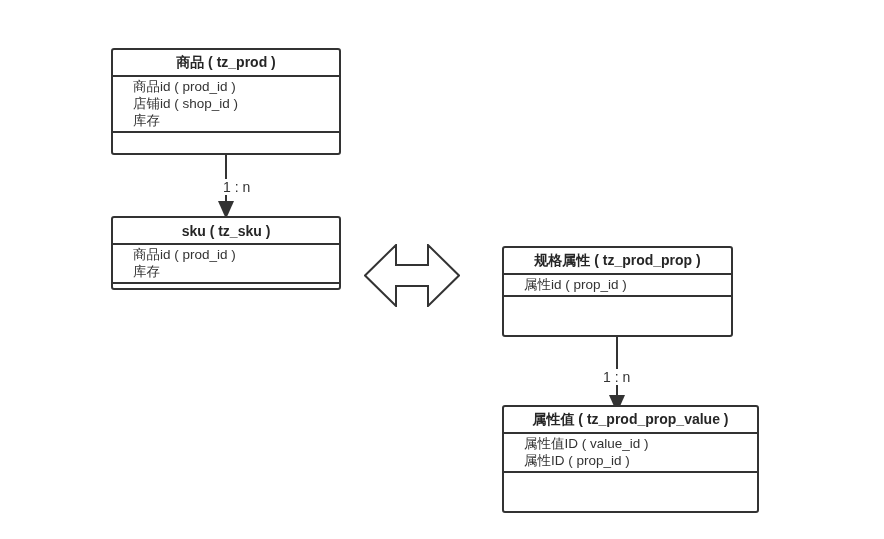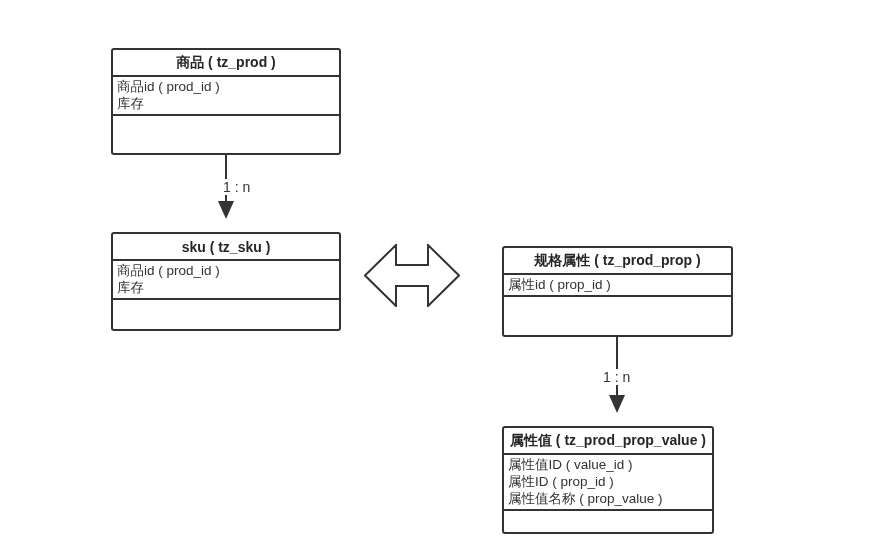--- a/index.html
+++ b/index.html
@@ -13,21 +13,21 @@
   .entity {
     position:absolute; display:flex; flex-direction:column;
     border:2px solid #333333; border-radius:3px; background:#ffffff;
   }
   .entity-title {
     flex:0 0 27px; border-bottom:2px solid #333333;
     font-weight:bold; font-size:14px; color:#262626;
     display:flex; align-items:center; justify-content:center;
     white-space:nowrap;
   }
-  .entity-body { border-bottom:2px solid #333333; padding:1px 6px 2px 4px; }
+  .entity-body { border-bottom:2px solid #333333; padding:1px 6px 2px 20px; }
   .field { font-size:13.5px; line-height:17px; white-space:nowrap; color:#333333; }
   .entity-footer { flex:1 1 auto; }
   .connector-line { position:absolute; width:2px; background:#333333; }
   .arrowhead-down {
     position:absolute; width:0; height:0;
     border-left:8px solid transparent; border-right:8px solid transparent;
     border-top:18px solid #333333;
   }
   .cardinality {
     position:absolute; font-size:14px; line-height:16px; color:#333333;
@@ -37,30 +37,31 @@
 </style>
 </head>
 <body>
 
 <div class="canvas">
 
   <div class="entity" style="left:111px; top:40px; width:230px; height:107px">
     <div class="entity-title">商品 ( tz_prod )</div>
     <div class="entity-body">
       <div class="field">商品id ( prod_id )</div>
+      <div class="field">店铺id ( shop_id )</div>
       <div class="field">库存</div>
     </div>
     <div class="entity-footer"></div>
   </div>
 
   <div class="connector-line" style="left:225px; top:147px; height:46px"></div>
   <div class="arrowhead-down" style="left:218px; top:193px"></div>
   <div class="cardinality" style="left:221px; top:171px">1 : n</div>
 
-  <div class="entity" style="left:111px; top:224px; width:230px; height:99px">
+  <div class="entity" style="left:111px; top:208px; width:230px; height:74px">
     <div class="entity-title">sku ( tz_sku )</div>
     <div class="entity-body">
       <div class="field">商品id ( prod_id )</div>
       <div class="field">库存</div>
     </div>
     <div class="entity-footer"></div>
   </div>
 
   <svg class="double-arrow" style="left:364px; top:236px" width="96" height="63" viewBox="0 0 96 63" aria-hidden="true">
     <polygon points="1,31.5 32,1 32,21 64,21 64,1 95,31.5 64,62 64,42 32,42 32,62" fill="#ffffff" stroke="#333333" stroke-width="2" stroke-linejoin="miter"></polygon>
@@ -71,23 +72,22 @@
     <div class="entity-body">
       <div class="field">属性id ( prop_id )</div>
     </div>
     <div class="entity-footer"></div>
   </div>
 
   <div class="connector-line" style="left:616px; top:329px; height:58px"></div>
   <div class="arrowhead-down" style="left:609px; top:387px"></div>
   <div class="cardinality" style="left:601px; top:361px">1 : n</div>
 
-  <div class="entity" style="left:502px; top:418px; width:212px; height:108px">
+  <div class="entity" style="left:502px; top:397px; width:257px; height:108px">
     <div class="entity-title">属性值 ( tz_prod_prop_value )</div>
     <div class="entity-body">
       <div class="field">属性值ID ( value_id )</div>
       <div class="field">属性ID ( prop_id )</div>
-      <div class="field">属性值名称 ( prop_value )</div>
     </div>
     <div class="entity-footer"></div>
   </div>
 
 </div>
 
 </body></html>

